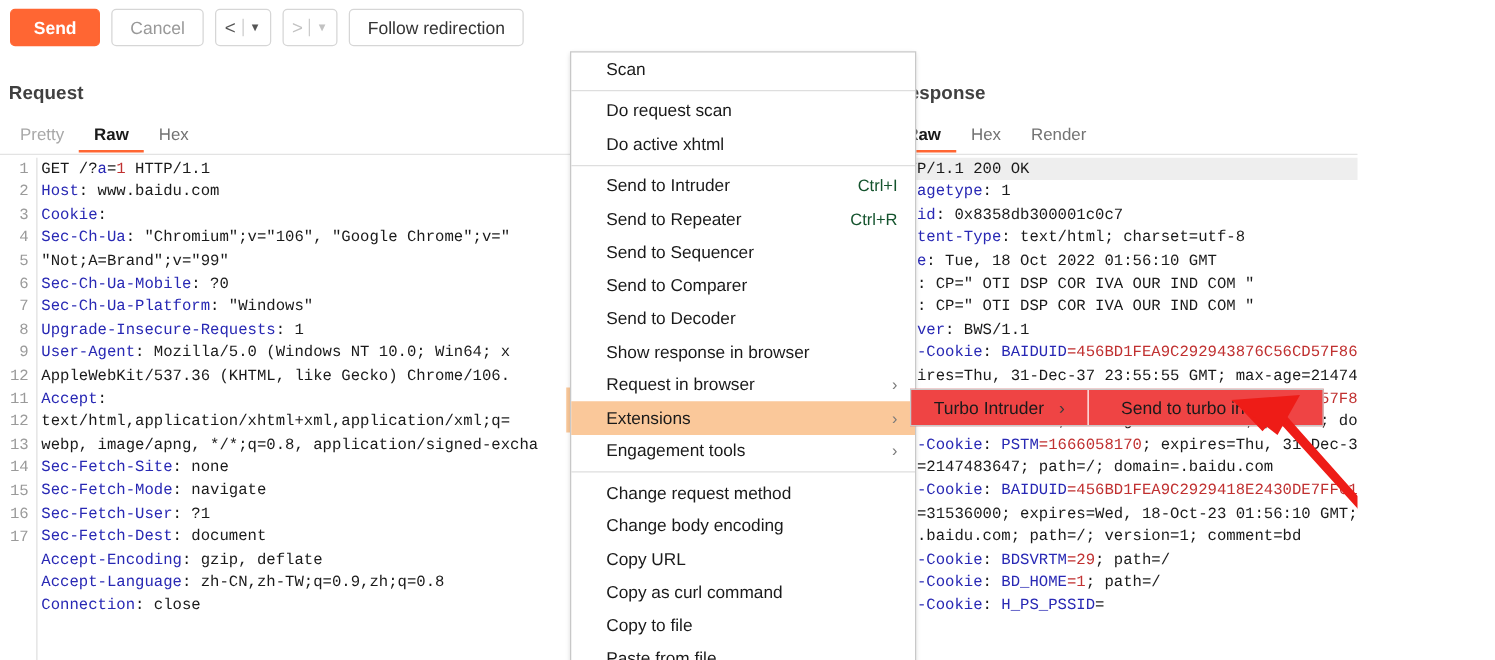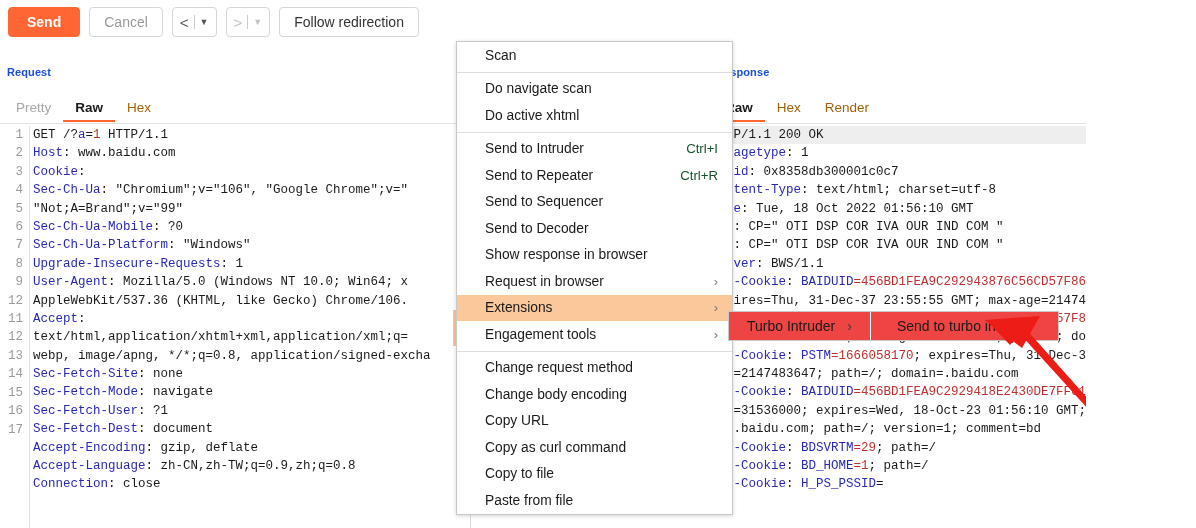--- a/index.html
+++ b/index.html
@@ -58,32 +58,32 @@
     background: #cccccc;
     margin: 0 5px;
   }
   .btn.split .caret { font-size: 9px; line-height: 1; }
   .btn.split.active .glyph, .btn.split.active .caret { color: #555555; }
   .btn.split.disabled .glyph, .btn.split.disabled .caret { color: #c2c2c2; }
 
   
   .panel-title {
     position: absolute;
-    font-size: 11px; font-weight: bold;
-    color: #1d4ed8;
+    font-size: 15px; font-weight: bold;
+    color: #404040;
     letter-spacing: 0.1px;
   }
   .tabs {
     position: absolute;
     display: flex; align-items: flex-end;
     height: 26px;
   }
   .tab {
     font-size: 13.5px;
-    color: #a16207;
+    color: #737373;
     padding: 0 12px 5px 12px;
     border-bottom: 2px solid transparent;
     white-space: nowrap;
   }
   .tab.muted { color: #a8a8a8; }
   .tab.selected {
     color: #1a1a1a;
     font-weight: bold;
     border-bottom: 2px solid #ff6633;
   }
@@ -253,36 +253,39 @@
   <div class="editor" id="response-editor" style="left:709px; top:126px; width:487px; height:402px;">
     <div class="code" id="response-code" style="left:2px; width:487px;"><div class="ln hdrline"><span class="v">HTTP/1.1 200 OK</span></div><div class="ln"><span class="k">Bdpagetype</span><span class="v">: 1</span></div><div class="ln"><span class="k">Bdqid</span><span class="v">: 0x8358db300001c0c7</span></div><div class="ln"><span class="k">Content-Type</span><span class="v">: text/html; charset=utf-8</span></div><div class="ln"><span class="k">Date</span><span class="v">: Tue, 18 Oct 2022 01:56:10 GMT</span></div><div class="ln"><span class="k">P3p</span><span class="v">: CP=" OTI DSP COR IVA OUR IND COM "</span></div><div class="ln"><span class="k">P3p</span><span class="v">: CP=" OTI DSP COR IVA OUR IND COM "</span></div><div class="ln"><span class="k">Server</span><span class="v">: BWS/1.1</span></div><div class="ln"><span class="k">Set-Cookie</span><span class="v">: </span><span class="k">BAIDUID</span><span class="r">=456BD1FEA9C292943876C56CD57F86CA:FG=1</span><span class="v">;</span></div><div class="ln"><span class="v">expires=Thu, 31-Dec-37 23:55:55 GMT; max-age=2147483647; p</span></div><div class="ln"><span class="k">Set-Cookie</span><span class="v">: </span><span class="k">BIDUPSID</span><span class="r">=456BD1FEA9C292943876C56CD57F86CA</span><span class="v">; exp</span></div><div class="ln"><span class="v">ec-37 23:55:55 GMT; max-age=2147483647; path=/; domain</span></div><div class="ln"><span class="k">Set-Cookie</span><span class="v">: </span><span class="k">PSTM</span><span class="r">=1666058170</span><span class="v">; expires=Thu, 31-Dec-37 23:55:</span></div><div class="ln"><span class="v">age=2147483647; path=/; domain=.baidu.com</span></div><div class="ln"><span class="k">Set-Cookie</span><span class="v">: </span><span class="k">BAIDUID</span><span class="r">=456BD1FEA9C2929418E2430DE7FF6125:FG=1</span><span class="v">;</span></div><div class="ln"><span class="v">age=31536000; expires=Wed, 18-Oct-23 01:56:10 GMT;</span></div><div class="ln"><span class="v">in=.baidu.com; path=/; version=1; comment=bd</span></div><div class="ln"><span class="k">Set-Cookie</span><span class="v">: </span><span class="k">BDSVRTM</span><span class="r">=29</span><span class="v">; path=/</span></div><div class="ln"><span class="k">Set-Cookie</span><span class="v">: </span><span class="k">BD_HOME</span><span class="r">=1</span><span class="v">; path=/</span></div><div class="ln"><span class="k">Set-Cookie</span><span class="v">: </span><span class="k">H_PS_PSSID</span><span class="v">=</span></div></div>
   </div>
 
   <div class="ctxmenu" id="ctxmenu" style="left:456px; top:41px; width:277px;">
       <div class="ctxitem">
         <span>Scan</span>
       </div>
       <div class="ctxsep"></div>
       <div class="ctxitem">
-        <span>Do navigate scan</span>
+        <span>Do request scan</span>
       </div>
       <div class="ctxitem">
         <span>Do active xhtml</span>
       </div>
       <div class="ctxsep"></div>
       <div class="ctxitem">
         <span>Send to Intruder</span>
         <span class="accel">Ctrl+I</span>
       </div>
       <div class="ctxitem">
         <span>Send to Repeater</span>
         <span class="accel">Ctrl+R</span>
       </div>
       <div class="ctxitem">
         <span>Send to Sequencer</span>
+      </div>
+      <div class="ctxitem">
+        <span>Send to Comparer</span>
       </div>
       <div class="ctxitem">
         <span>Send to Decoder</span>
       </div>
       <div class="ctxitem">
         <span>Show response in browser</span>
       </div>
       <div class="ctxitem">
         <span>Request in browser</span>
         <span class="arrow">›</span>

